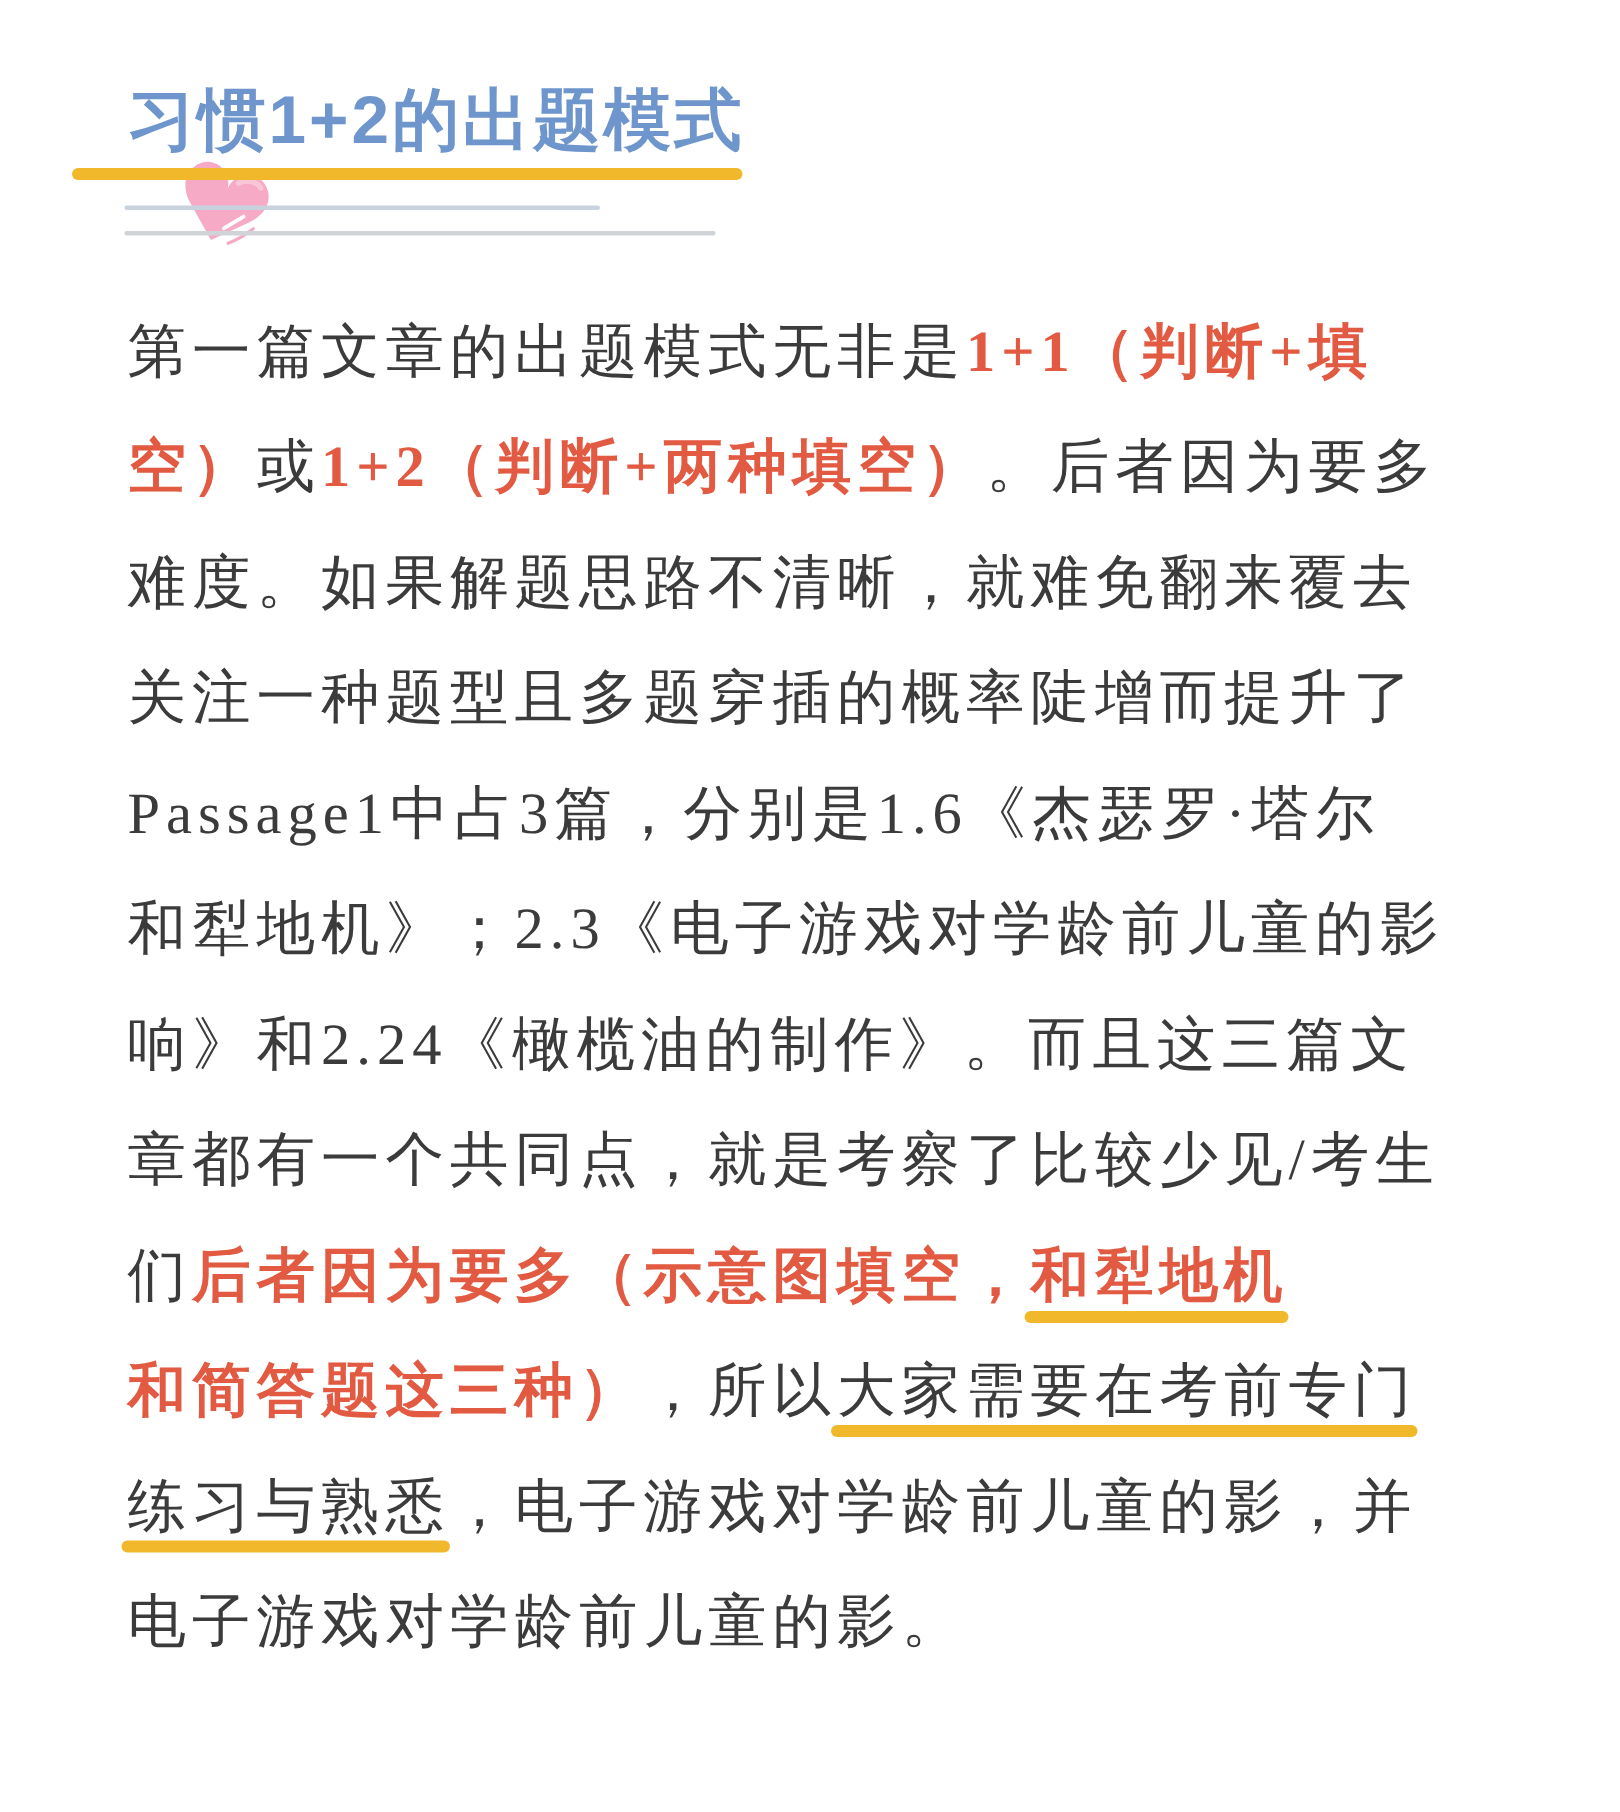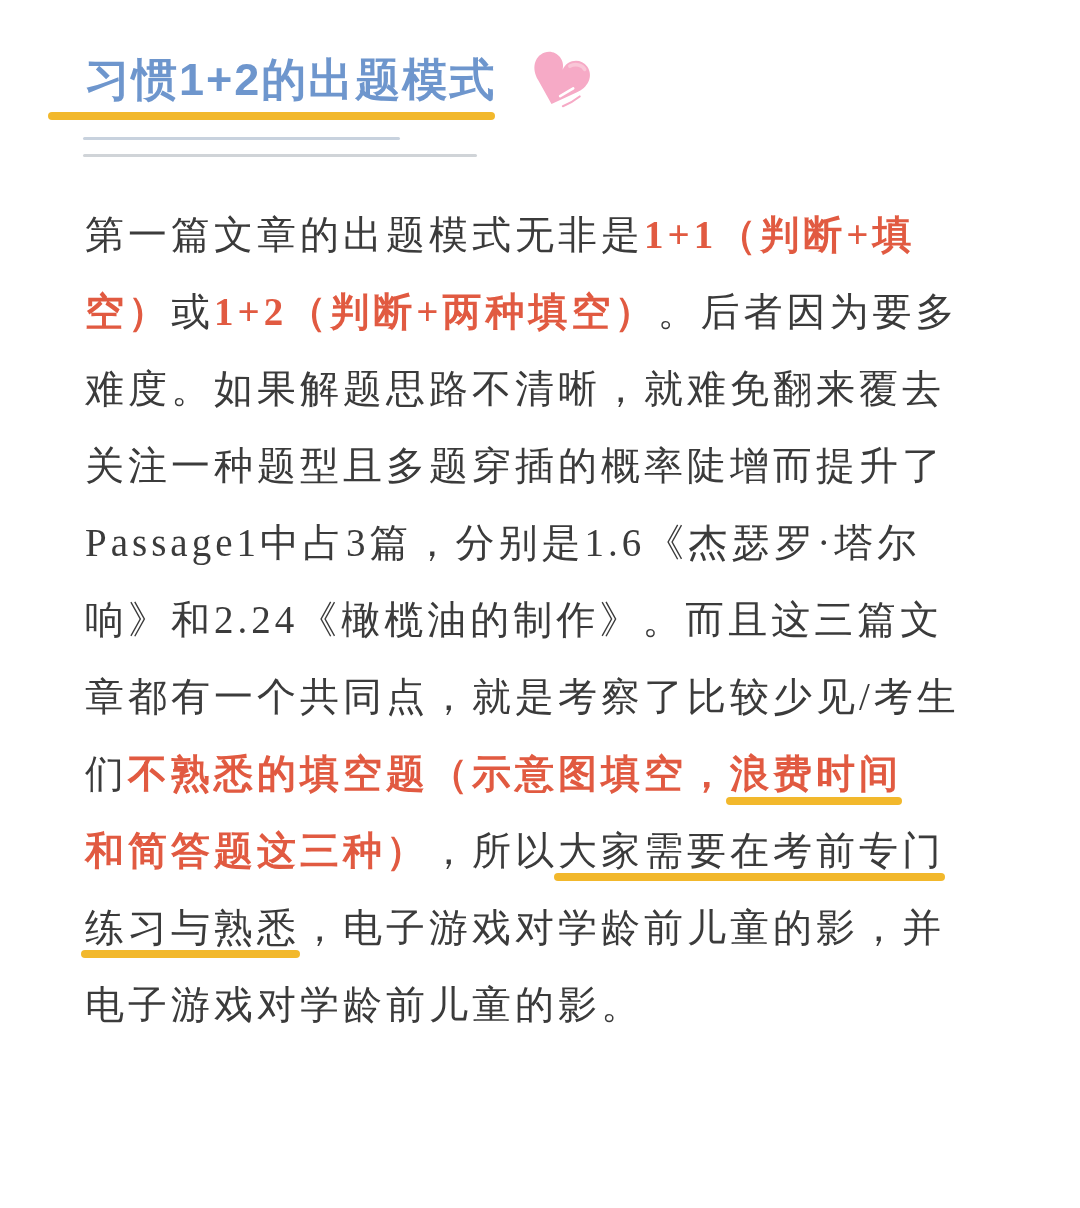--- a/index.html
+++ b/index.html
@@ -18,21 +18,21 @@
   body{font-family:"Liberation Sans","DejaVu Sans",sans-serif;}
   .page{
     position:relative;
     width:1080px;
     height:1208px;
     background:var(--bg);
     overflow:hidden;
   }
   
   .header{position:absolute;left:85px;top:52px;}
-  .title-row{display:flex;align-items:flex-start;}
+  .title-row{display:flex;align-items:flex-start;flex-direction:column;}
   .title{
     font-size:45px;
     font-weight:bold;
     color:var(--blue);
     letter-spacing:2px;
     line-height:56px;
     white-space:nowrap;
   }
   .heart-wrap{margin-left:26px;margin-top:-8px;transform:rotate(18deg);}
   .title-underline{
@@ -87,21 +87,22 @@
   <div class="title-underline"></div>
   <div class="thin-line l1"></div>
   <div class="thin-line l2"></div>
 
   <div class="article">
       <div class="text-line"><span class="seg">第一篇文章的出题模式无非是</span><span class="seg red">1+1（判断+填</span></div>
       <div class="text-line"><span class="seg red">空）</span><span class="seg">或</span><span class="seg red">1+2（判断+两种填空）</span><span class="seg">。后者因为要多</span></div>
       <div class="text-line"><span class="seg">难度。如果解题思路不清晰，就难免翻来覆去</span></div>
       <div class="text-line"><span class="seg">关注一种题型且多题穿插的概率陡增而提升了</span></div>
       <div class="text-line"><span class="seg">Passage1中占3篇，分别是1.6《杰瑟罗·塔尔</span></div>
+      <div class="text-line"><span class="seg">和犁地机》；2.3《电子游戏对学龄前儿童的影</span></div>
       <div class="text-line"><span class="seg">响》和2.24《橄榄油的制作》。而且这三篇文</span></div>
       <div class="text-line"><span class="seg">章都有一个共同点，就是考察了比较少见/考生</span></div>
-      <div class="text-line"><span class="seg">们</span><span class="seg red">不熟悉的填空题（示意图填空，</span><span class="seg red marker">浪费时间</span></div>
+      <div class="text-line"><span class="seg">们</span><span class="seg red">后者因为要多（示意图填空，</span><span class="seg red marker">和犁地机</span></div>
       <div class="text-line"><span class="seg red">和简答题这三种）</span><span class="seg">，所以</span><span class="seg marker black-marker">大家需要在考前专门</span></div>
       <div class="text-line"><span class="seg marker black-marker">练习与熟悉</span><span class="seg">，电子游戏对学龄前儿童的影，并</span></div>
       <div class="text-line"><span class="seg">电子游戏对学龄前儿童的影。</span></div>
     </div>
 
 </div>
 
 </body></html>

